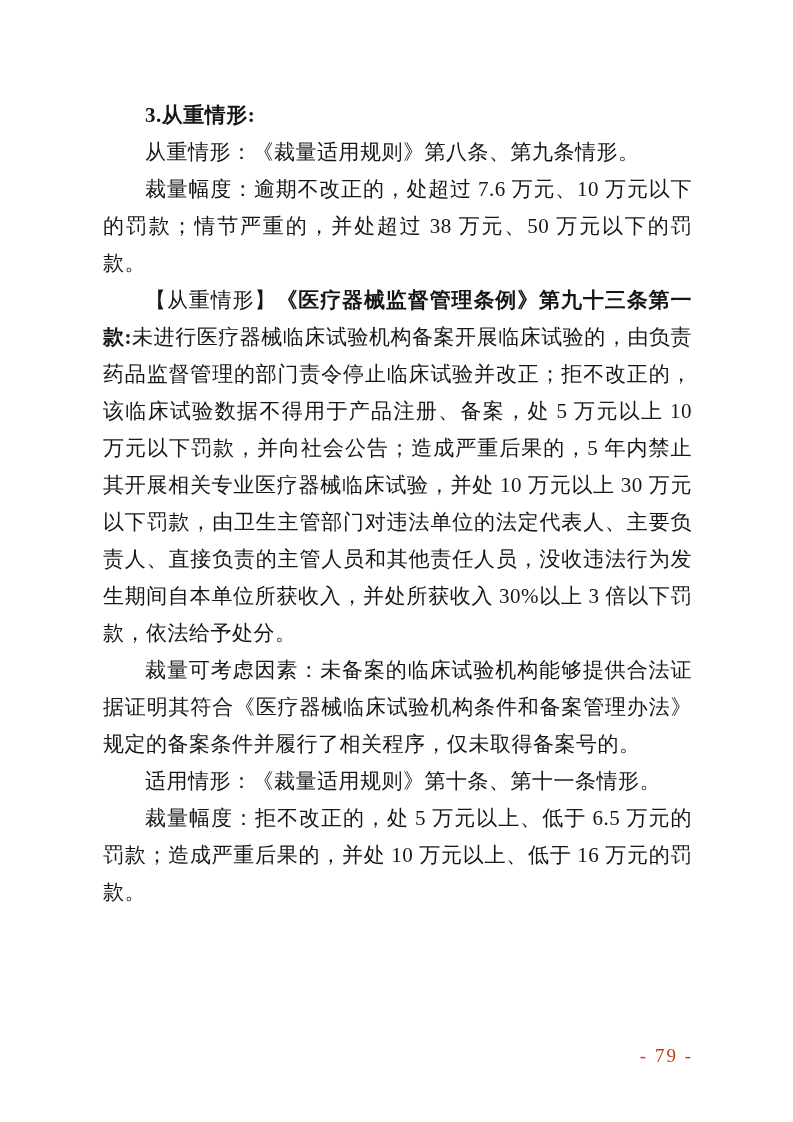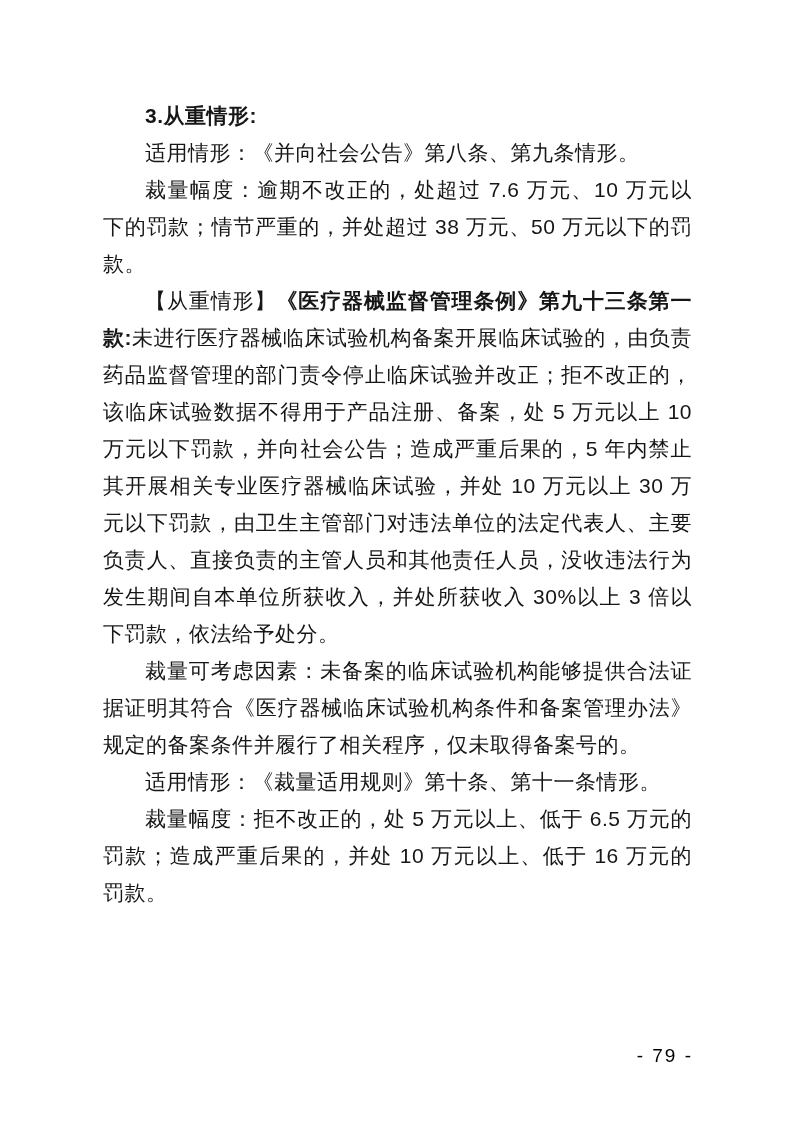--- a/index.html
+++ b/index.html
@@ -6,21 +6,21 @@
     margin: 0;
     padding: 0;
     background: #ffffff;
   }
   .page {
     position: relative;
     width: 793px;
     height: 1122px;
     background: #ffffff;
     overflow: hidden;
-    font-family: Liberation Sans, sans-serif;
+    font-family: Liberation Serif, serif;
     color: #161616;
   }
   .doc-body {
     position: absolute;
     left: 103px;
     top: 97px;
     width: 589px;
     font-size: 21px;
     line-height: 37px;
     text-align: justify;
@@ -33,30 +33,30 @@
   }
   .bold {
     font-weight: 700;
   }
   .page-number {
     position: absolute;
     right: 100px;
     bottom: 55px;
     font-size: 19px;
     letter-spacing: 2px;
-    color: #000000;
+    color: #c2410c;
   }
 </style>
 </head>
 <body>
 
 <div class="page">
   <div class="doc-body" id="doc-body">
       <p><span class="bold">3.从重情形:</span></p>
-      <p><span>适用情形：《并向社会公告》第八条、第九条情形。</span></p>
+      <p><span>从重情形：《裁量适用规则》第八条、第九条情形。</span></p>
       <p><span>裁量幅度：逾期不改正的，处超过 7.6 万元、10 万元以下的罚款；情节严重的，并处超过 38 万元、50 万元以下的罚款。</span></p>
       <p><span>【从重情形】</span><span class="bold">《医疗器械监督管理条例》第九十三条第一款:</span><span>未进行医疗器械临床试验机构备案开展临床试验的，由负责药品监督管理的部门责令停止临床试验并改正；拒不改正的，该临床试验数据不得用于产品注册、备案，处 5 万元以上 10 万元以下罚款，并向社会公告；造成严重后果的，5 年内禁止其开展相关专业医疗器械临床试验，并处 10 万元以上 30 万元以下罚款，由卫生主管部门对违法单位的法定代表人、主要负责人、直接负责的主管人员和其他责任人员，没收违法行为发生期间自本单位所获收入，并处所获收入 30%以上 3 倍以下罚款，依法给予处分。</span></p>
       <p><span>裁量可考虑因素：未备案的临床试验机构能够提供合法证据证明其符合《医疗器械临床试验机构条件和备案管理办法》规定的备案条件并履行了相关程序，仅未取得备案号的。</span></p>
       <p><span>适用情形：《裁量适用规则》第十条、第十一条情形。</span></p>
       <p><span>裁量幅度：拒不改正的，处 5 万元以上、低于 6.5 万元的罚款；造成严重后果的，并处 10 万元以上、低于 16 万元的罚款。</span></p>
     </div>
   <div class="page-number">- 79 -</div>
 </div>
 
 </body></html>

